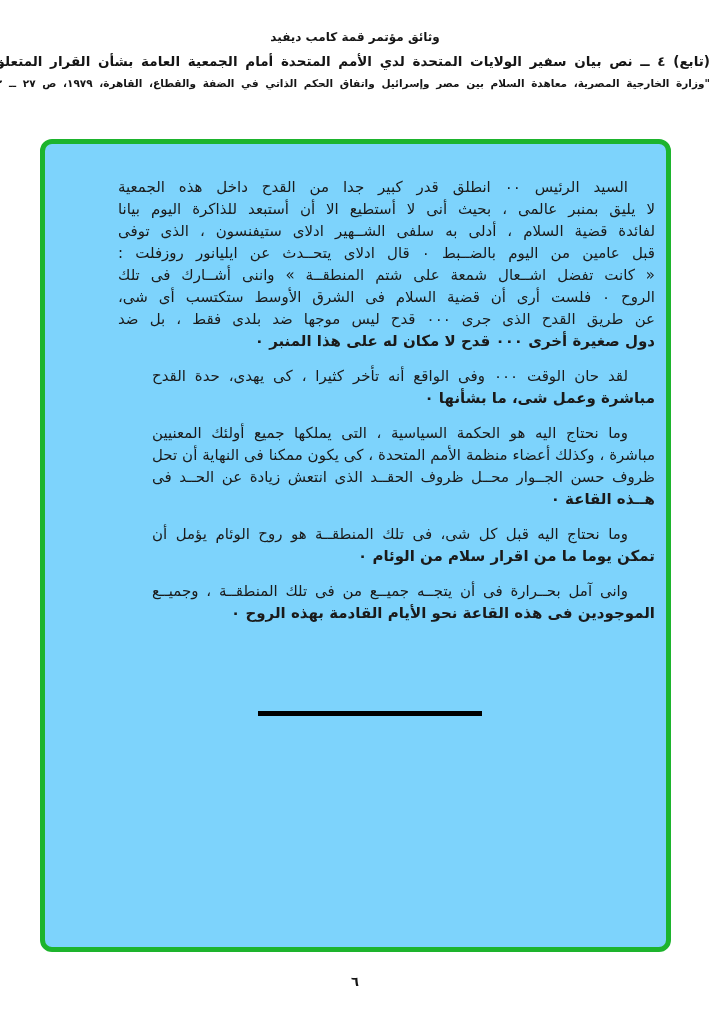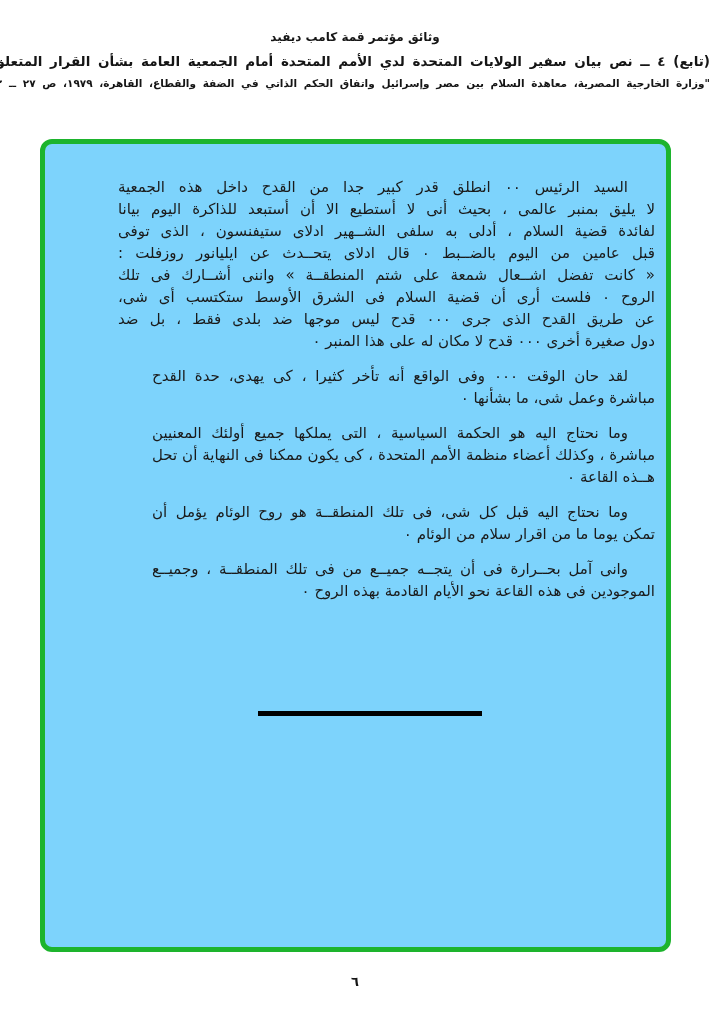--- a/index.html
+++ b/index.html
@@ -73,20 +73,21 @@
     white-space: normal;
     overflow: hidden;
     height: 22px;
   }
   .line.first {
     padding-right: 27px;
   }
   .line.last {
     text-align: right;
     text-align-last: right;
+    font-weight: bold;
   }
   .divider {
     position: absolute;
     left: 213px;
     top: 567px;
     width: 224px;
     height: 5px;
     background: #000000;
   }
   .page-number {
@@ -121,20 +122,21 @@
         <div class="line">عن طريق القدح الذى جرى ٠٠٠ قدح ليس موجها ضد بلدى فقط ، بل ضد</div>
         <div class="line last">دول صغيرة أخرى ٠٠٠ قدح لا مكان له على هذا المنبر ٠</div>
       </div>
       <div class="para">
         <div class="line first">لقد حان الوقت ٠٠٠ وفى الواقع أنه تأخر كثيرا ، كى يهدى، حدة القدح</div>
         <div class="line last">مباشرة وعمل شى، ما بشأنها ٠</div>
       </div>
       <div class="para">
         <div class="line first">وما نحتاج اليه هو الحكمة السياسية ، التى يملكها جميع أولئك المعنيين</div>
         <div class="line">مباشرة ، وكذلك أعضاء منظمة الأمم المتحدة ، كى يكون ممكنا فى النهاية أن تحل</div>
+        <div class="line">ظروف حسن الجــوار محــل ظروف الحقــد الذى انتعش زيادة عن الحــد فى</div>
         <div class="line last">هــذه القاعة ٠</div>
       </div>
       <div class="para">
         <div class="line first">وما نحتاج اليه قبل كل شى، فى تلك المنطقــة هو روح الوئام يؤمل أن</div>
         <div class="line last">تمكن يوما ما من اقرار سلام من الوئام ٠</div>
       </div>
       <div class="para">
         <div class="line first">وانى آمل بحــرارة فى أن يتجــه جميــع من فى تلك المنطقــة ، وجميــع</div>
         <div class="line last">الموجودين فى هذه القاعة نحو الأيام القادمة بهذه الروح ٠</div>
       </div>

